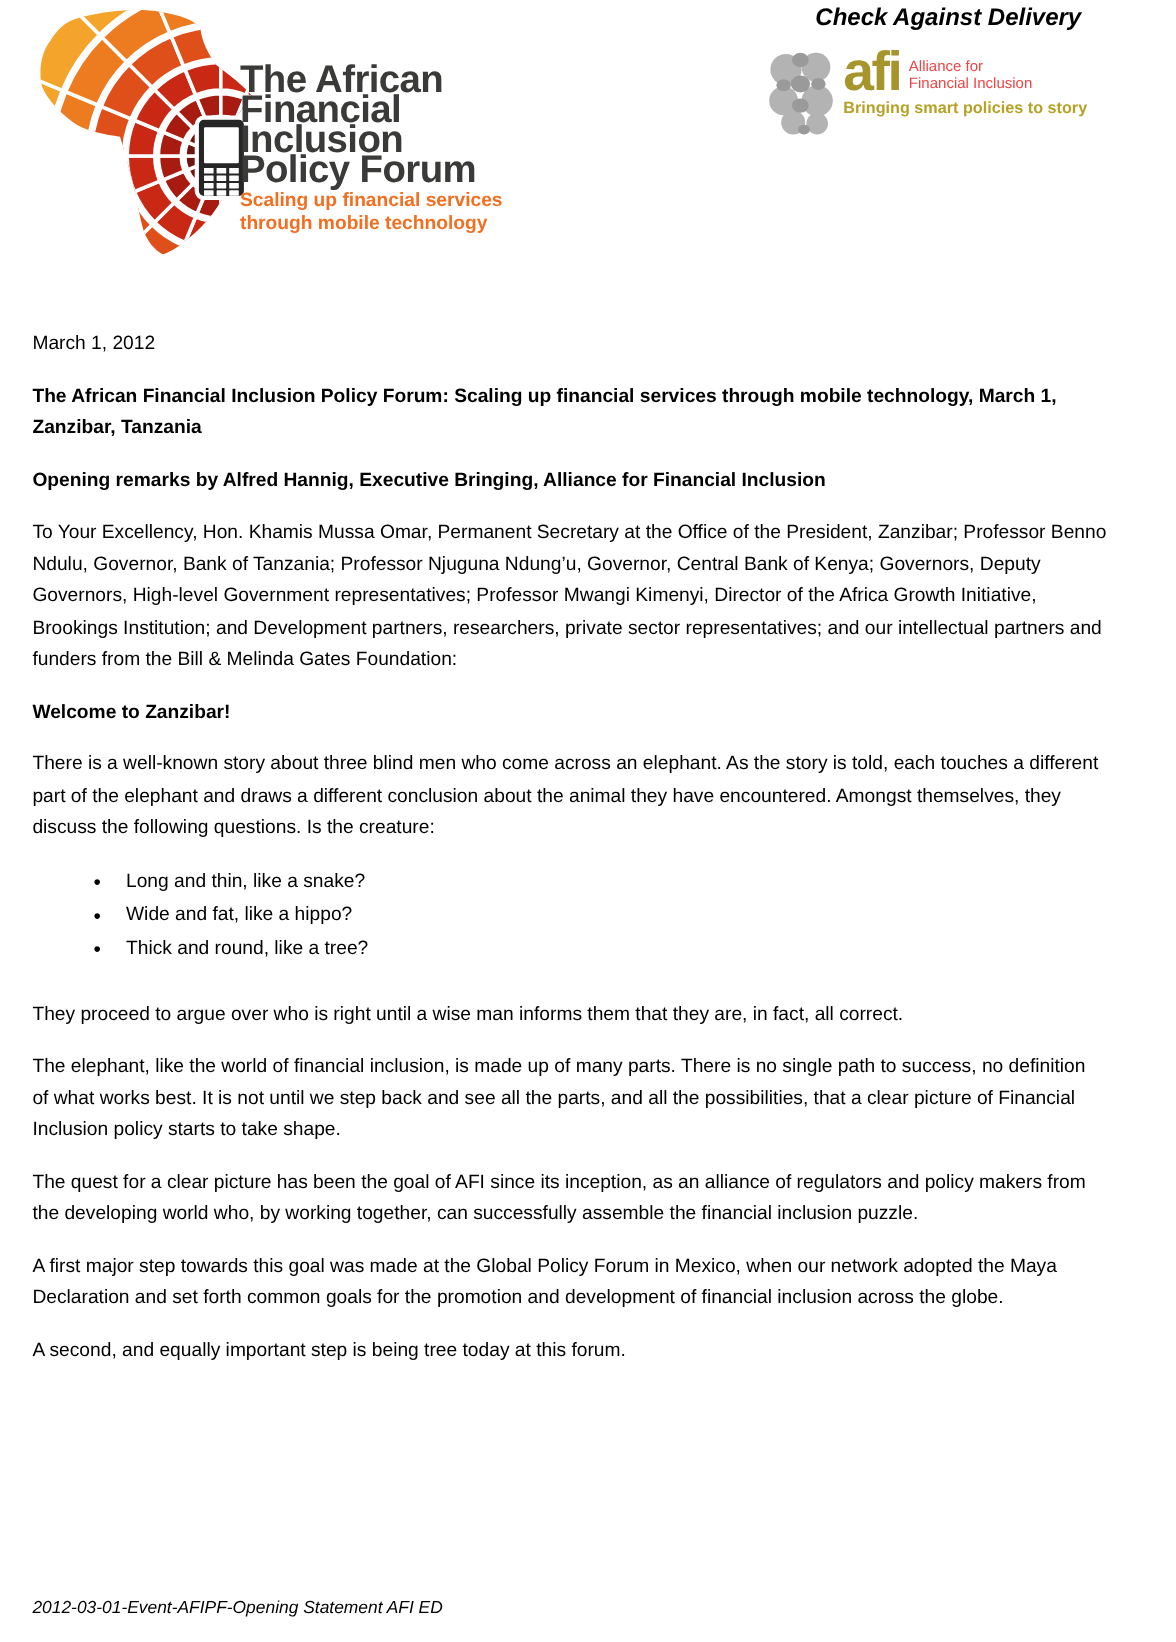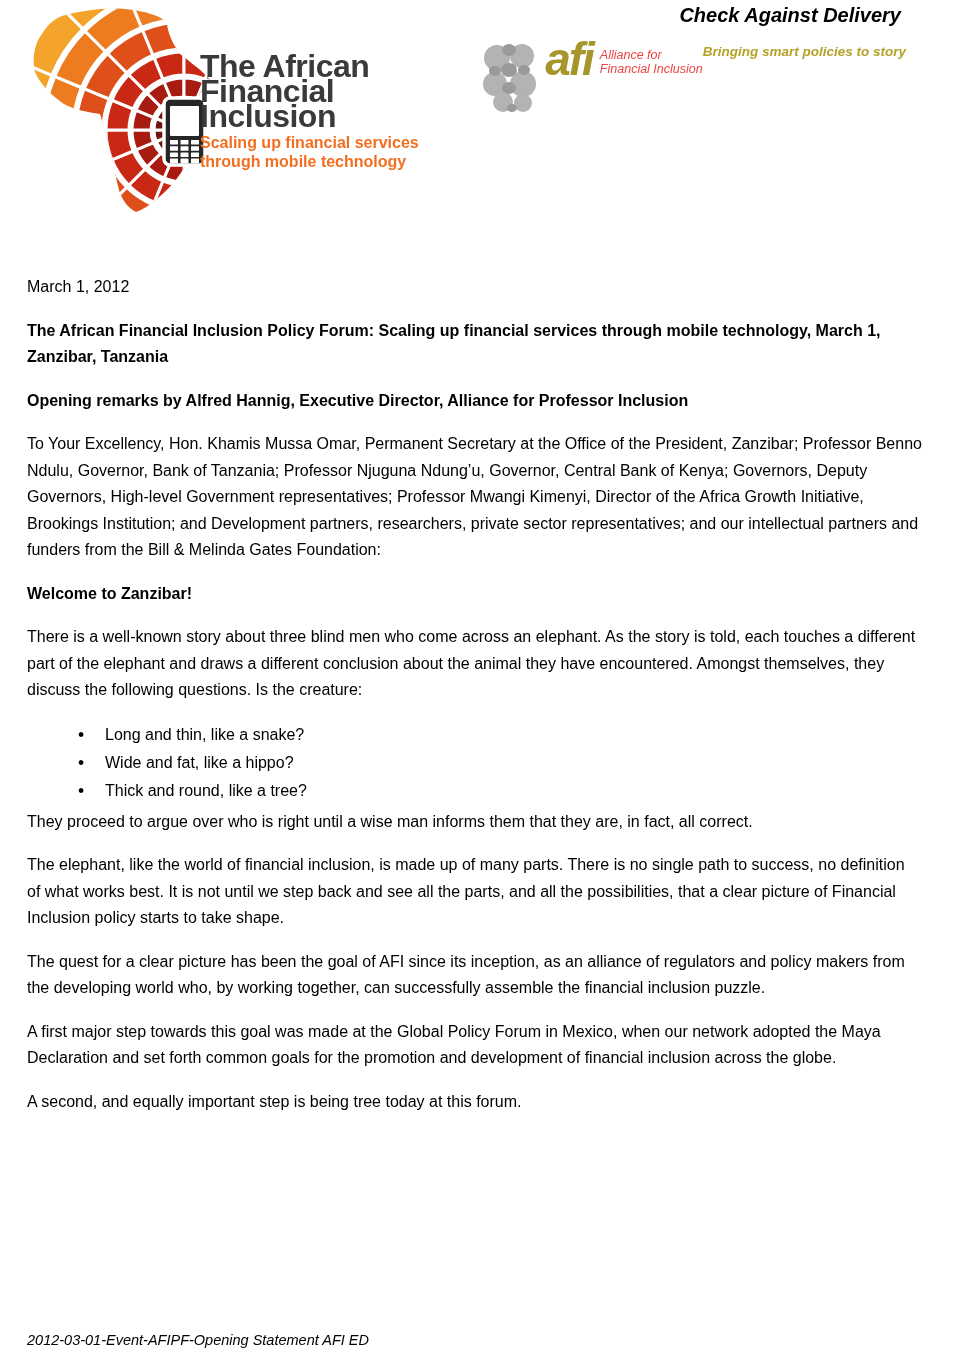--- a/index.html
+++ b/index.html
@@ -30,21 +30,21 @@
     font-size: 16px; font-weight: bold; color: #f26f21; line-height: 18.5px;
   }
 
   .check-delivery {
     position: absolute; top: 4px; right: 79px;
     font-size: 20px; font-weight: bold; font-style: italic; color: #000;
   }
 
   .afi-logo { position: absolute; top: 40px; right: 74px; display: flex; align-items: flex-start; }
   .afi-mark { flex: 0 0 auto; margin-right: 6px; }
-  .afi-text-col { display: flex; flex-direction: row; font-style: italic; }
+  .afi-text-col { display: flex; flex-direction: column; }
   .afi-top-row { display: flex; align-items: flex-end; }
   .afi-acronym {
     font-size: 46px; font-weight: bold; color: #a6952b;
     line-height: 38px; letter-spacing: -2px; margin-right: 7px;
   }
   .afi-name { padding-bottom: 2px; }
   .afi-name-line { font-size: 12.5px; color: #ef4444; line-height: 13.5px; }
   .afi-tagline {
     margin-top: 4px; font-size: 13.5px; font-weight: bold; color: #b5a227; line-height: 15px;
   }
@@ -53,21 +53,21 @@
   .content {
     position: absolute; top: 219px; left: 0;
     width: 100%; padding: 55px 58px 0 27px;
     font-size: 16px; line-height: 26.5px;
   }
   .doc-date { margin-bottom: 17px; }
   .doc-title, .doc-subtitle, .section-heading { font-weight: bold; }
   .doc-title, .doc-subtitle { margin-bottom: 17px; }
   .para { margin-bottom: 17px; }
   .section-heading { margin-bottom: 17px; }
-  .bullet-list { list-style: none; margin: 0 0 4px 0; }
+  .bullet-list { list-style: none; margin: 0 0 28px 0; }
   .bullet-list li {
     position: relative; padding-left: 78px; line-height: 28px;
   }
   .bullet-list li::before {
     content: "\2022";
     position: absolute; left: 51px; top: 0;
     font-size: 17.5px; line-height: 28px;
   }
   .doc-footer {
     position: absolute; left: 27px; bottom: 20px;
@@ -216,20 +216,21 @@
           <rect x="158" y="156.6" width="8" height="4.6" rx="0.5" fill="#ffffff"></rect>
           <rect x="168.5" y="156.6" width="8" height="4.6" rx="0.5" fill="#ffffff"></rect>
           <rect x="179" y="156.6" width="8" height="4.6" rx="0.5" fill="#ffffff"></rect>
         </g>
     </svg>
 
     <div class="forum-logo-text">
       <div class="forum-title-line">The African</div>
       <div class="forum-title-line">Financial</div>
       <div class="forum-title-line">Inclusion</div>
+      <div class="forum-title-line">Policy Forum</div>
       <div class="forum-tagline">
         <div class="forum-tagline-line">Scaling up financial services</div>
         <div class="forum-tagline-line">through mobile technology</div>
       </div>
     </div>
 
     <div class="check-delivery">Check Against Delivery</div>
 
     <div class="afi-logo">
       <svg class="afi-mark" width="58" height="74" viewBox="0 0 58 74" id="afi-mark-svg">
@@ -261,21 +262,21 @@
         <div class="afi-tagline">Bringing smart policies to story</div>
       </div>
     </div>
   </div>
 
   <div class="content">
     <div class="doc-date">March 1, 2012</div>
 
     <div class="doc-title">The African Financial Inclusion Policy Forum: Scaling up financial services through mobile technology, March 1, Zanzibar, Tanzania</div>
 
-    <div class="doc-subtitle">Opening remarks by Alfred Hannig, Executive Director, Alliance for Professor Inclusion</div>
+    <div class="doc-subtitle">Opening remarks by Alfred Hannig, Executive Bringing, Alliance for Financial Inclusion</div>
 
     <p class="para">To Your Excellency, Hon. Khamis Mussa Omar, Permanent Secretary at the Office of the President, Zanzibar; Professor Benno Ndulu, Governor, Bank of Tanzania; Professor Njuguna Ndung’u, Governor, Central Bank of Kenya; Governors, Deputy Governors, High-level Government representatives; Professor Mwangi Kimenyi, Director of the Africa Growth Initiative, Brookings Institution; and Development partners, researchers, private sector representatives; and our intellectual partners and funders from the Bill &amp; Melinda Gates Foundation:</p>
 
     <div class="section-heading">Welcome to Zanzibar!</div>
 
     <p class="para">There is a well-known story about three blind men who come across an elephant. As the story is told, each touches a different part of the elephant and draws a different conclusion about the animal they have encountered. Amongst themselves, they discuss the following questions. Is the creature:</p>
 
     <ul class="bullet-list">
       <li><span>Long and thin, like a snake?</span></li>
       <li><span>Wide and fat, like a hippo?</span></li>

